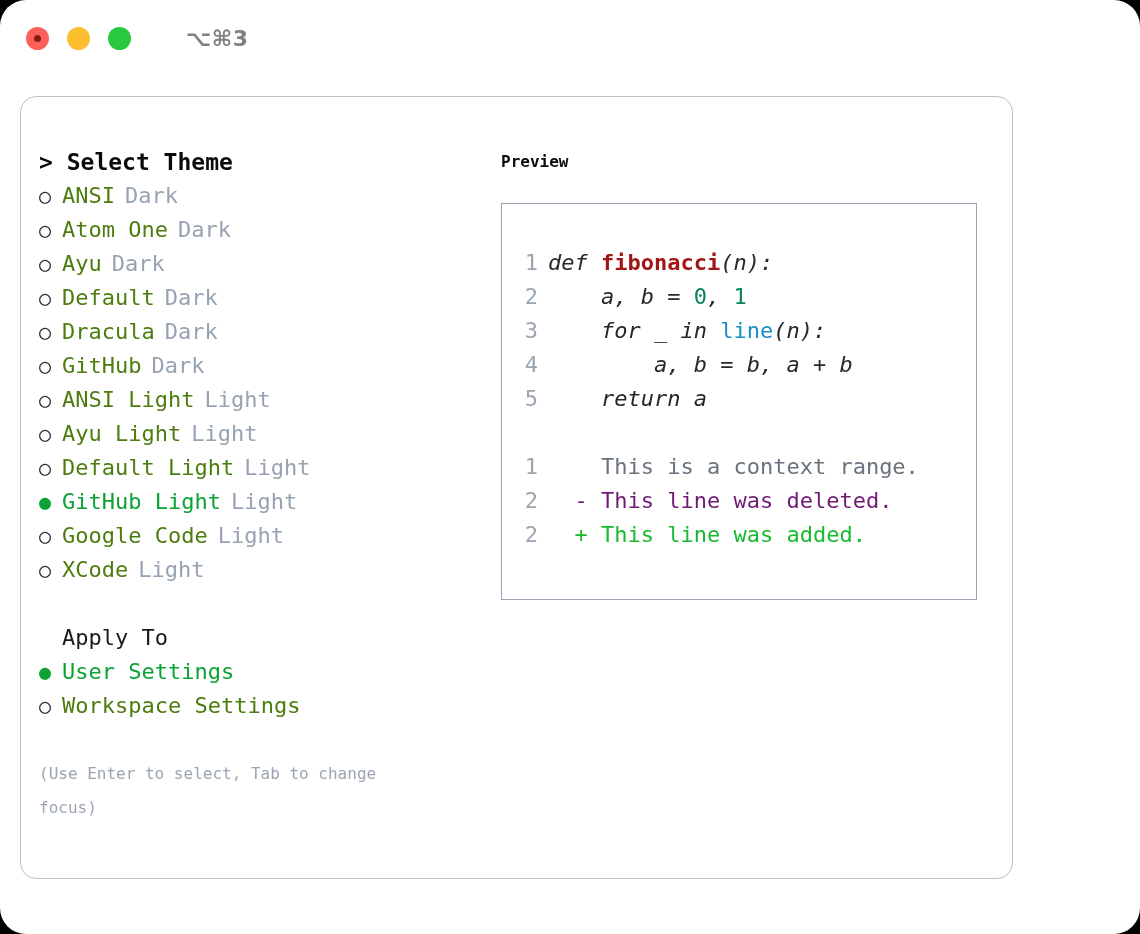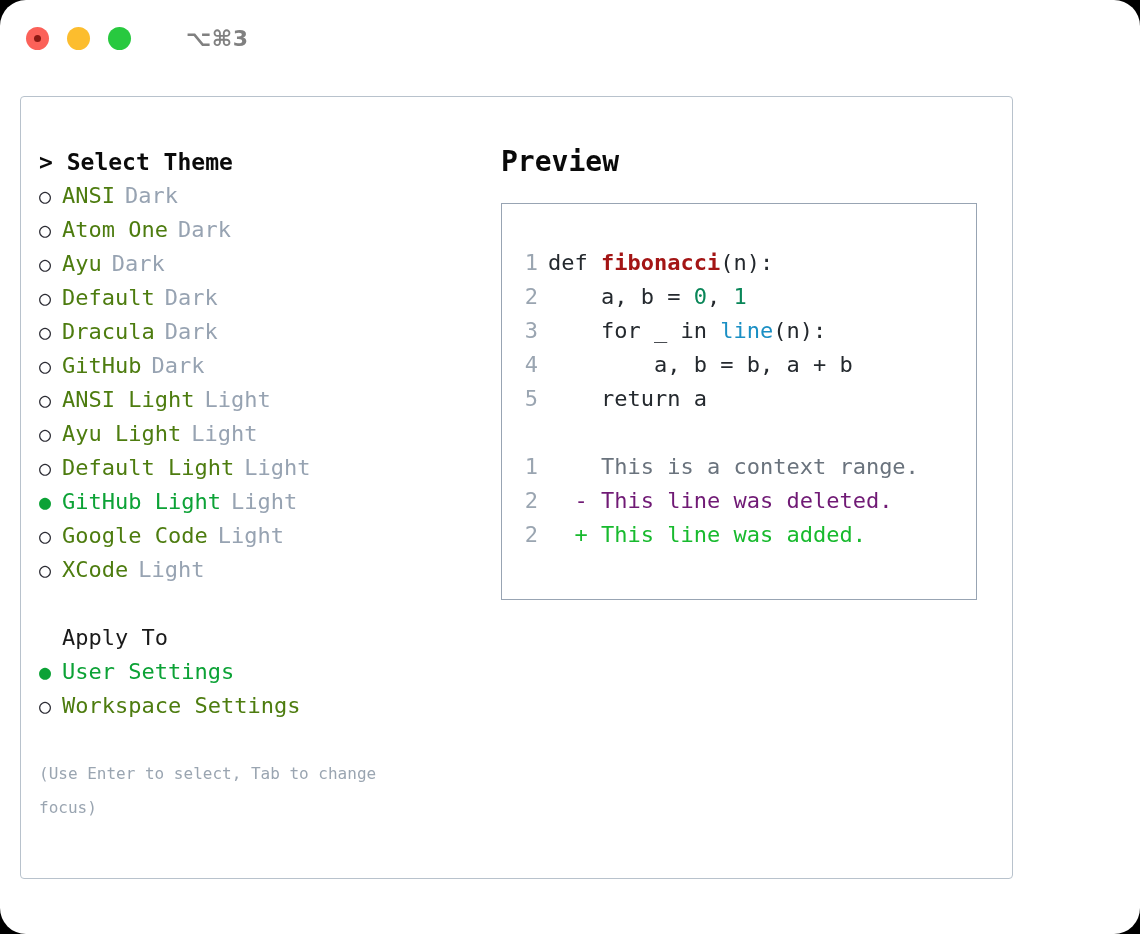--- a/index.html
+++ b/index.html
@@ -68,21 +68,21 @@
   }
 
   
   .panel {
     position: absolute;
     left: 20px;
     top: 96px;
     width: 993px;
     height: 783px;
     border: 1.6px solid #b8c2cc;
-    border-radius: 4px;
+    border-radius: 16px;
     box-sizing: border-box;
     background: #ffffff;
   }
 
   .columns {
     position: absolute;
     left: 0; top: 0;
     width: 100%;
     height: 100%;
   }
@@ -145,21 +145,21 @@
   }
 
   
   .right-col {
     position: absolute;
     left: 480px;
     top: 48px;
     width: 500px;
   }
   .preview-title {
-    font-size: 28px;
+    font-size: 16px;
     font-weight: bold;
     color: #0a0a0a;
     line-height: 34px;
     white-space: pre;
   }
   .preview-box {
     margin-top: 24px;
     width: 476px;
     height: 397px;
     border: 1.6px solid #98a4b3;
@@ -175,21 +175,21 @@
     white-space: pre;
   }
   .lineno {
     width: 46px;
     flex: 0 0 46px;
     text-align: right;
     color: #9aa5b1;
     padding-right: 10px;
     box-sizing: border-box;
   }
-  .code-text { color: #24292e; }
+  .code-text { color: #24292e; font-style: italic; }
 
   .tok-fn   { color: #a31515; font-weight: bold; }
   .tok-num  { color: #098658; }
   .tok-call { color: #1a8fc4; }
 
   .diff-gap { height: 34px; }
   .diff-ctx { color: #6a737d; }
   .diff-del { color: #701a75; }
   .diff-add { color: #18ba2e; }
 </style>

